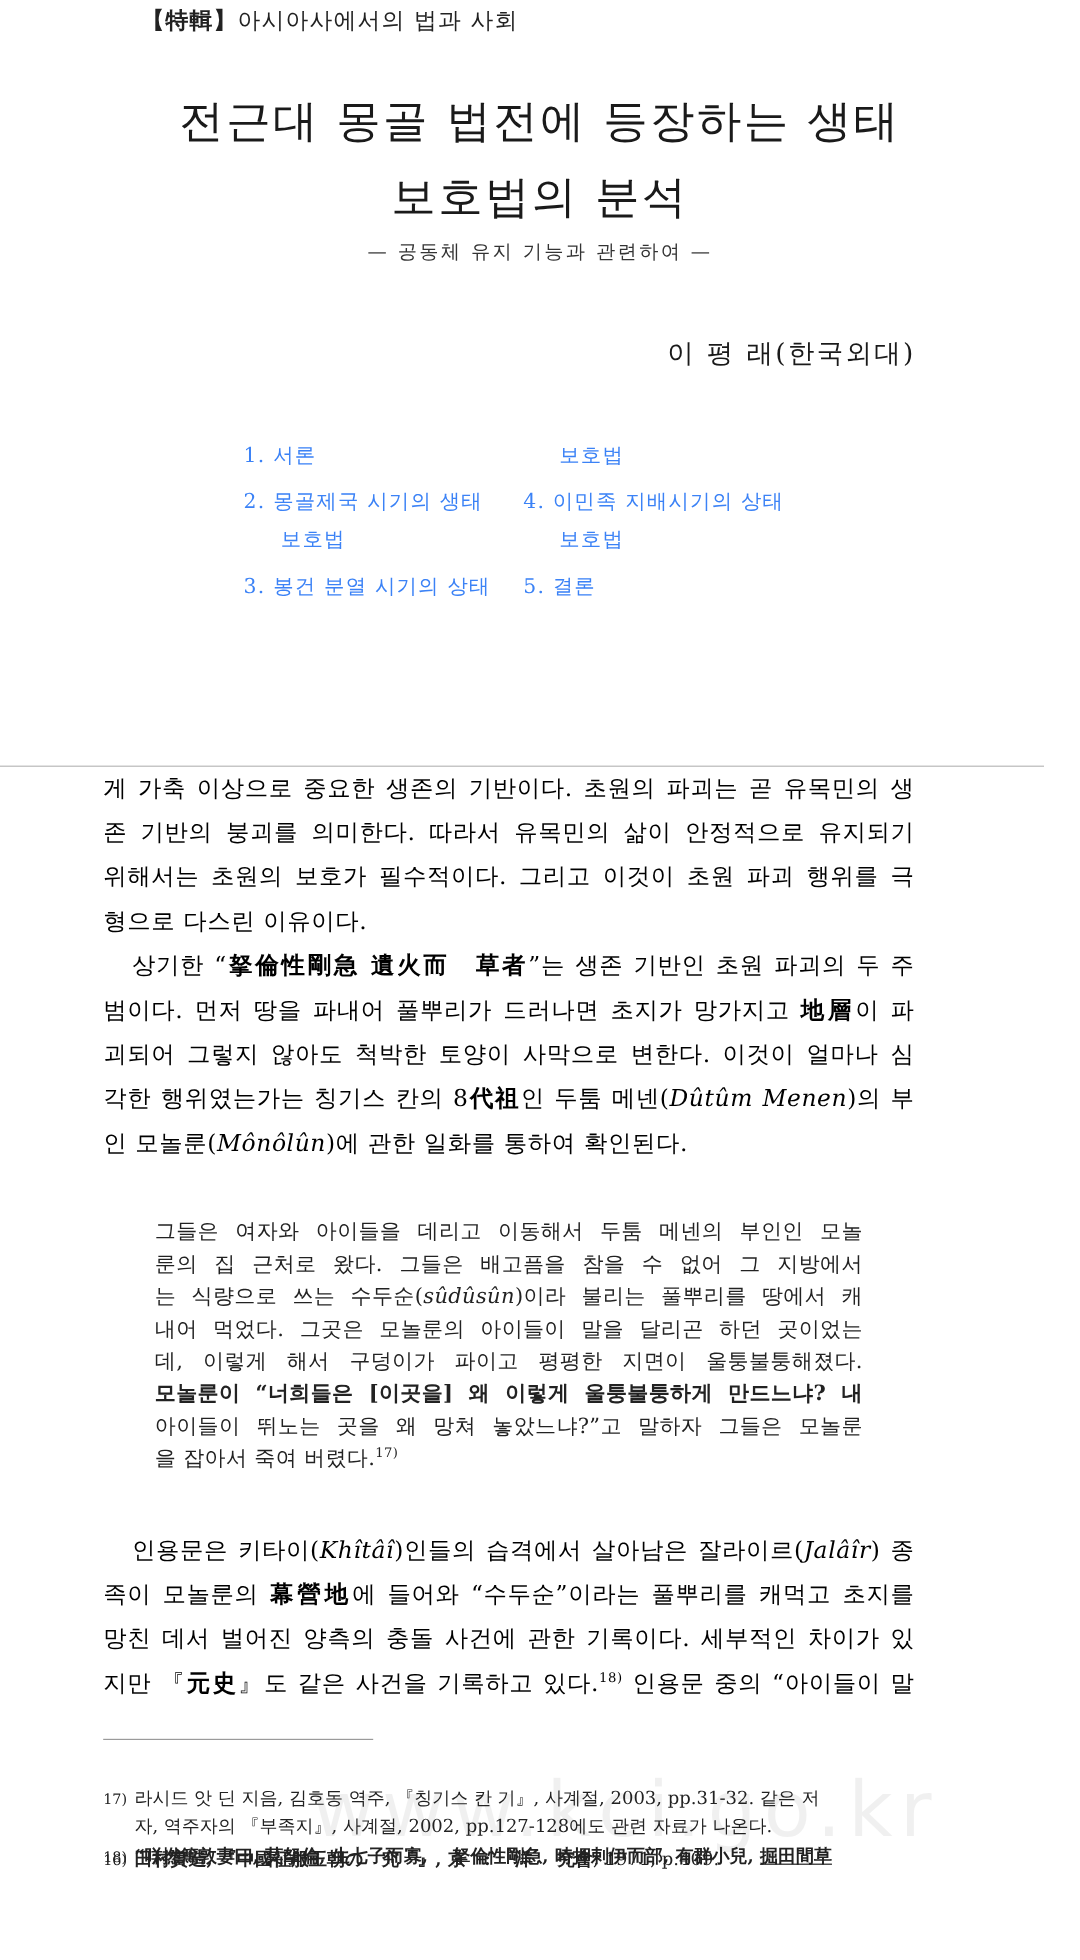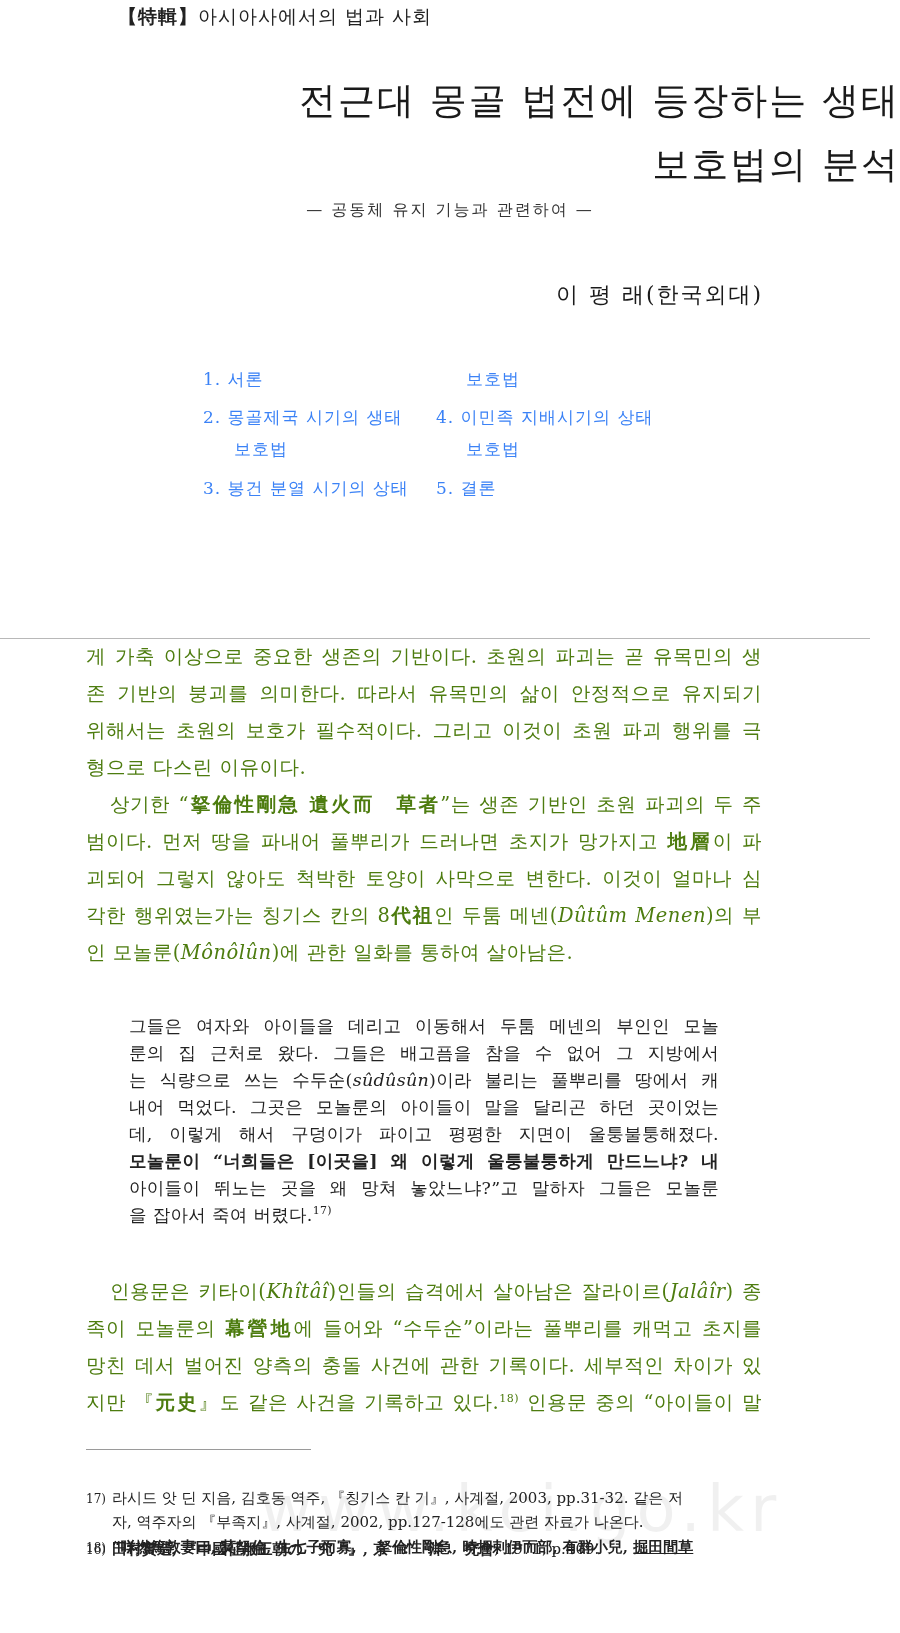--- a/index.html
+++ b/index.html
@@ -8,21 +8,21 @@
       font-family: "DejaVu Serif", "Liberation Serif", serif;
       color: #1a1a1a;
     }
     .abs { position: absolute; }
     .special-header {
       left: 118px; top: 4px; font-size: 19px; letter-spacing: 1px; color: #222;
       white-space: nowrap;
     }
     .special-header b { font-weight: bold; }
     .title {
-      left: 0; width: 900px; text-align: right;
+      left: 0; width: 900px; text-align: center;
       font-family: "DejaVu Sans", "Liberation Sans", sans-serif;
       font-size: 37px; letter-spacing: 2px; color: #1a1a1a; font-weight: normal;
       white-space: nowrap;
     }
     .title-1 { top: 76px; }
     .title-2 { top: 140px; }
     .subtitle {
       left: 0; width: 900px; text-align: center; top: 200px;
       font-size: 16px; letter-spacing: 2px; color: #333; white-space: nowrap;
     }
@@ -31,21 +31,21 @@
       white-space: nowrap;
     }
     .toc-item {
       font-size: 17px; color: #3b82f6; letter-spacing: 1px; white-space: nowrap;
     }
     .divider-top {
       left: 0; top: 638px; width: 870px; height: 1px; background: #b8b8b8;
     }
     .body-line {
       left: 86px; width: 676px; font-size: 19.5px; letter-spacing: 0.5px;
-      color: #4d7c0f; white-space: nowrap; text-align: justify;
+      color: #000000; white-space: nowrap; text-align: justify;
       text-align-last: justify;
     }
     .body-line.last { text-align-last: left; }
     .quote-line {
       left: 129px; width: 590px; font-size: 17.5px; letter-spacing: 0.3px;
       color: #222; white-space: nowrap; text-align: justify; text-align-last: justify;
     }
     .quote-line.last { text-align-last: left; }
     .bold { font-weight: bold; }
     .ital { font-style: italic; }
@@ -95,21 +95,21 @@
   <div class="abs body-line" style="top:680px;">존 기반의 붕괴를 의미한다. 따라서 유목민의 삶이 안정적으로 유지되기</div>
   <div class="abs body-line" style="top:717px;">위해서는 초원의 보호가 필수적이다. 그리고 이것이 초원 파괴 행위를 극</div>
   <div class="abs body-line last" style="top:754px;">형으로 다스린 이유이다.</div>
 </div>
 
 <div>
   <div class="abs body-line" style="top:791px; left:110px; width:652px;"><span>상기한 “</span><span class="bold">拏倫性剛急 遺火而　草者</span><span>”는 생존 기반인 초원 파괴의 두 주</span></div>
   <div class="abs body-line" style="top:828px;"><span>범이다. 먼저 땅을 파내어 풀뿌리가 드러나면 초지가 망가지고 </span><span class="bold">地層</span><span>이 파</span></div>
   <div class="abs body-line" style="top:865px;">괴되어 그렇지 않아도 척박한 토양이 사막으로 변한다. 이것이 얼마나 심</div>
   <div class="abs body-line" style="top:902px;"><span>각한 행위였는가는 칭기스 칸의 8</span><span class="bold">代祖</span><span>인 두툼 메넨(</span><span class="ital">Dûtûm Menen</span><span>)의 부</span></div>
-  <div class="abs body-line last" style="top:939px;"><span>인 모놀룬(</span><span class="ital">Mônôlûn</span><span>)에 관한 일화를 통하여 살아남은.</span></div>
+  <div class="abs body-line last" style="top:939px;"><span>인 모놀룬(</span><span class="ital">Mônôlûn</span><span>)에 관한 일화를 통하여 확인된다.</span></div>
 </div>
 
 <div>
   <div class="abs quote-line" style="top:1014px;">그들은 여자와 아이들을 데리고 이동해서 두툼 메넨의 부인인 모놀</div>
   <div class="abs quote-line" style="top:1041px;">룬의 집 근처로 왔다. 그들은 배고픔을 참을 수 없어 그 지방에서</div>
   <div class="abs quote-line" style="top:1068px;"><span>는 식량으로 쓰는 수두순(</span><span class="ital">sûdûsûn</span><span>)이라 불리는 풀뿌리를 땅에서 캐</span></div>
   <div class="abs quote-line" style="top:1095px;">내어 먹었다. 그곳은 모놀룬의 아이들이 말을 달리곤 하던 곳이었는</div>
   <div class="abs quote-line" style="top:1122px;">데, 이렇게 해서 구덩이가 파이고 평평한 지면이 울퉁불퉁해졌다.</div>
   <div class="abs quote-line" style="top:1149px;font-weight:bold;">모놀룬이 “너희들은 [이곳을] 왜 이렇게 울퉁불퉁하게 만드느냐? 내</div>
   <div class="abs quote-line" style="top:1176px;">아이들이 뛰노는 곳을 왜 망쳐 놓았느냐?”고 말하자 그들은 모놀룬</div>

